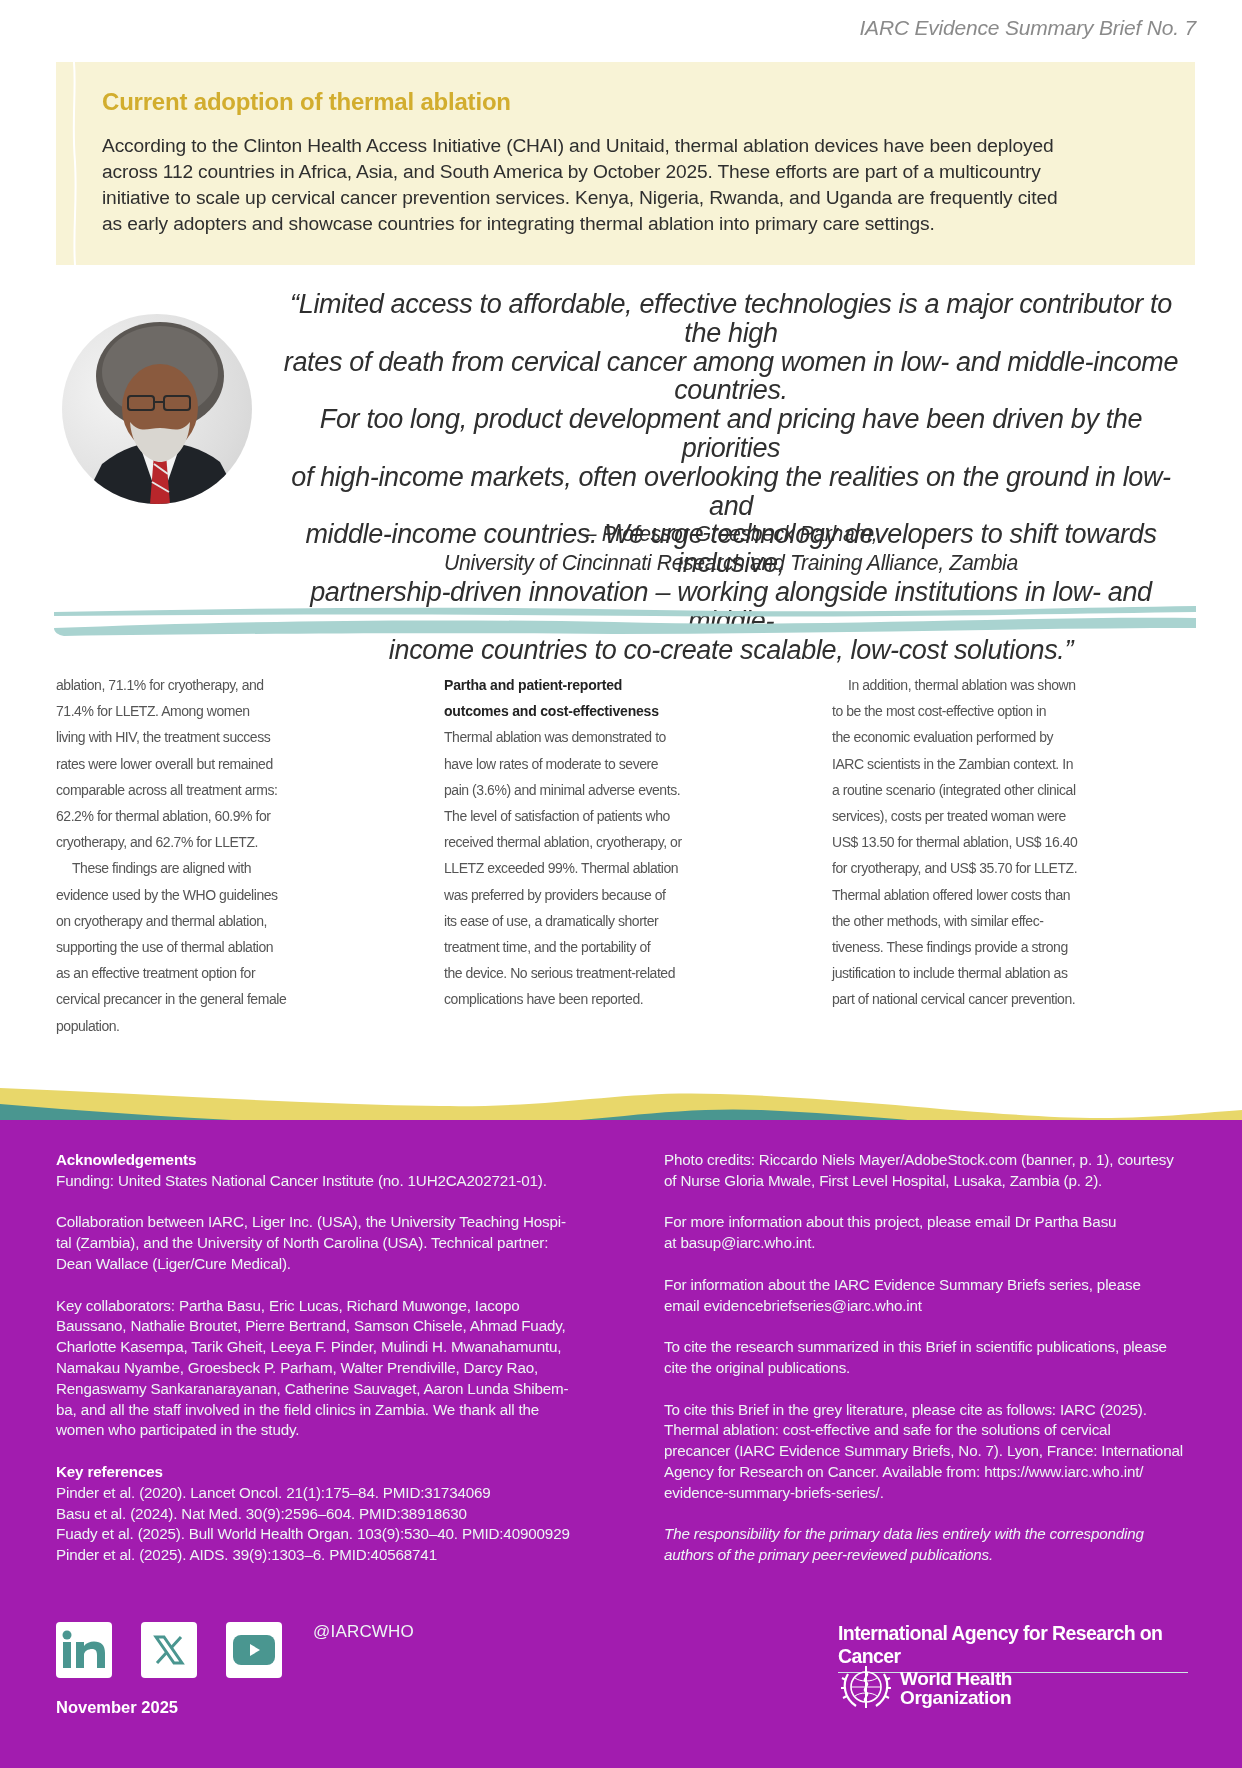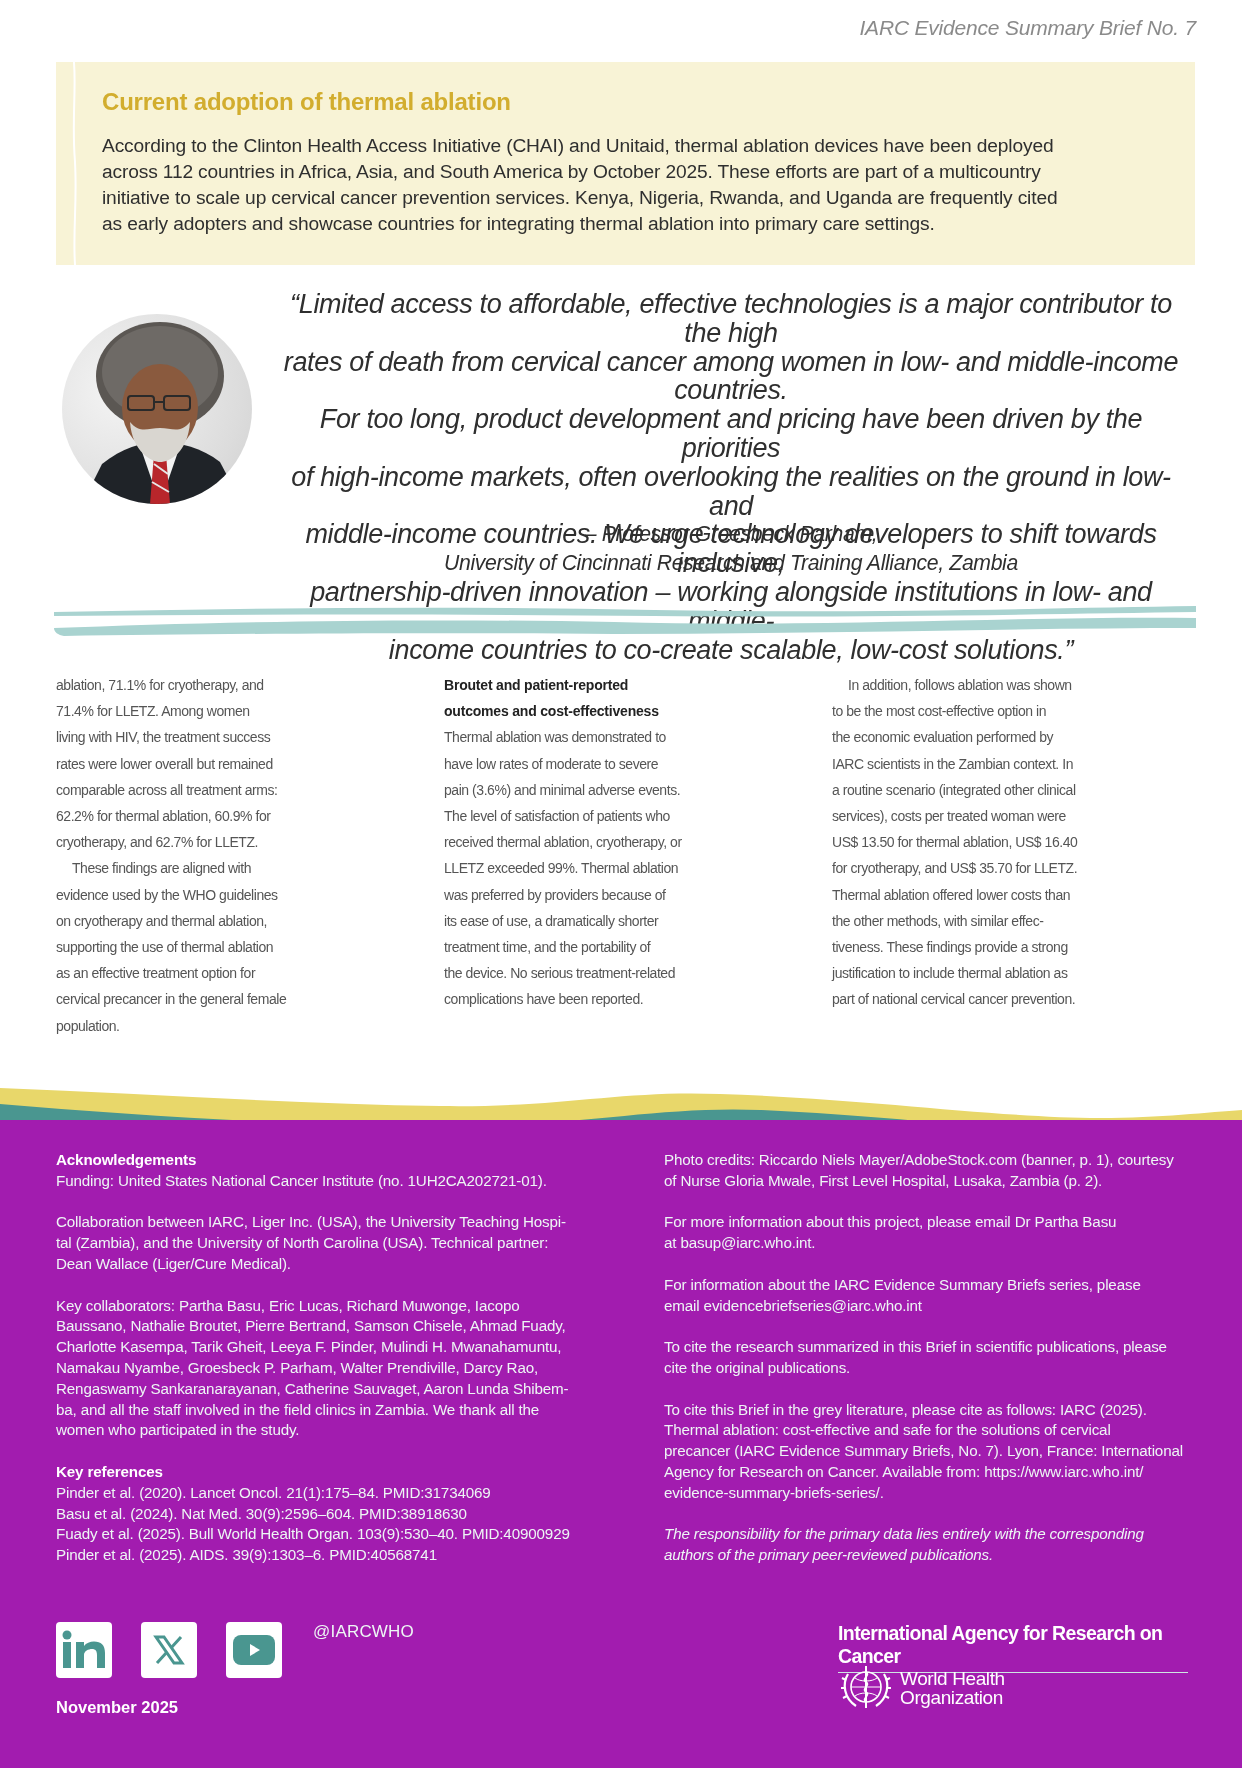--- a/index.html
+++ b/index.html
@@ -88,21 +88,21 @@
   .pub-date { position: absolute; left: 56px; top: 578px; font-size: 16.5px; font-weight: bold; color: #ffffff; }
 
   .iarc-name {
     position: absolute; left: 838px; top: 502px; width: 350px;
     font-size: 19.5px; font-weight: bold; color: #ffffff; letter-spacing: -0.6px;
     padding-bottom: 4px; border-bottom: 1px solid #cfe5e3;
   }
   .who-logo { position: absolute; left: 838px; top: 542px; display: flex; align-items: center; }
   .who-emblem { width: 56px; height: 52px; }
   .who-text {
-    margin-left: 6px; font-size: 19px; line-height: 19px; font-weight: normal; color: #ffffff; letter-spacing: -0.4px;
+    margin-left: 6px; font-size: 19px; line-height: 19px; font-weight: bold; color: #ffffff; letter-spacing: -0.4px;
   }
 </style>
 </head>
 <body>
 
 <div class="running-header">IARC Evidence Summary Brief No. 7</div>
 
 <div class="adoption-box">
   <svg class="wavy-stripe" viewBox="0 0 8 203" preserveAspectRatio="none">
     <path d="M3 0 C5 30, 1 60, 4 100 C6 140, 2 170, 4 203 L6 203 C4 170, 8 140, 6 100 C3 60, 7 30, 5 0 Z" fill="#ffffff"></path>
@@ -174,41 +174,41 @@
     <span style="display:block">on cryotherapy and thermal ablation,</span>
     <span style="display:block">supporting the use of thermal ablation</span>
     <span style="display:block">as an effective treatment option for</span>
     <span style="display:block">cervical precancer in the general female</span>
     <span style="display:block">population.</span>
   </p>
 </div>
 
 <div class="col col-2">
   <div class="col-heading">
-    <span style="display:block">Broutet and patient-reported</span>
+    <span style="display:block">Partha and patient-reported</span>
     <span style="display:block">outcomes and cost-effectiveness</span>
   </div>
   <p>
     <span style="display:block">Thermal ablation was demonstrated to</span>
     <span style="display:block">have low rates of moderate to severe</span>
     <span style="display:block">pain (3.6%) and minimal adverse events.</span>
     <span style="display:block">The level of satisfaction of patients who</span>
     <span style="display:block">received thermal ablation, cryotherapy, or</span>
     <span style="display:block">LLETZ exceeded 99%. Thermal ablation</span>
     <span style="display:block">was preferred by providers because of</span>
     <span style="display:block">its ease of use, a dramatically shorter</span>
     <span style="display:block">treatment time, and the portability of</span>
     <span style="display:block">the device. No serious treatment-related</span>
     <span style="display:block">complications have been reported.</span>
   </p>
 </div>
 
 <div class="col col-3">
   <p>
-    <span style="display:block" class="indent">In addition, follows ablation was shown</span>
+    <span style="display:block" class="indent">In addition, thermal ablation was shown</span>
     <span style="display:block">to be the most cost-effective option in</span>
     <span style="display:block">the economic evaluation performed by</span>
     <span style="display:block">IARC scientists in the Zambian context. In</span>
     <span style="display:block">a routine scenario (integrated other clinical</span>
     <span style="display:block">services), costs per treated woman were</span>
     <span style="display:block">US$ 13.50 for thermal ablation, US$ 16.40</span>
     <span style="display:block">for cryotherapy, and US$ 35.70 for LLETZ.</span>
     <span style="display:block">Thermal ablation offered lower costs than</span>
     <span style="display:block">the other methods, with similar effec-</span>
     <span style="display:block">tiveness. These findings provide a strong</span>

